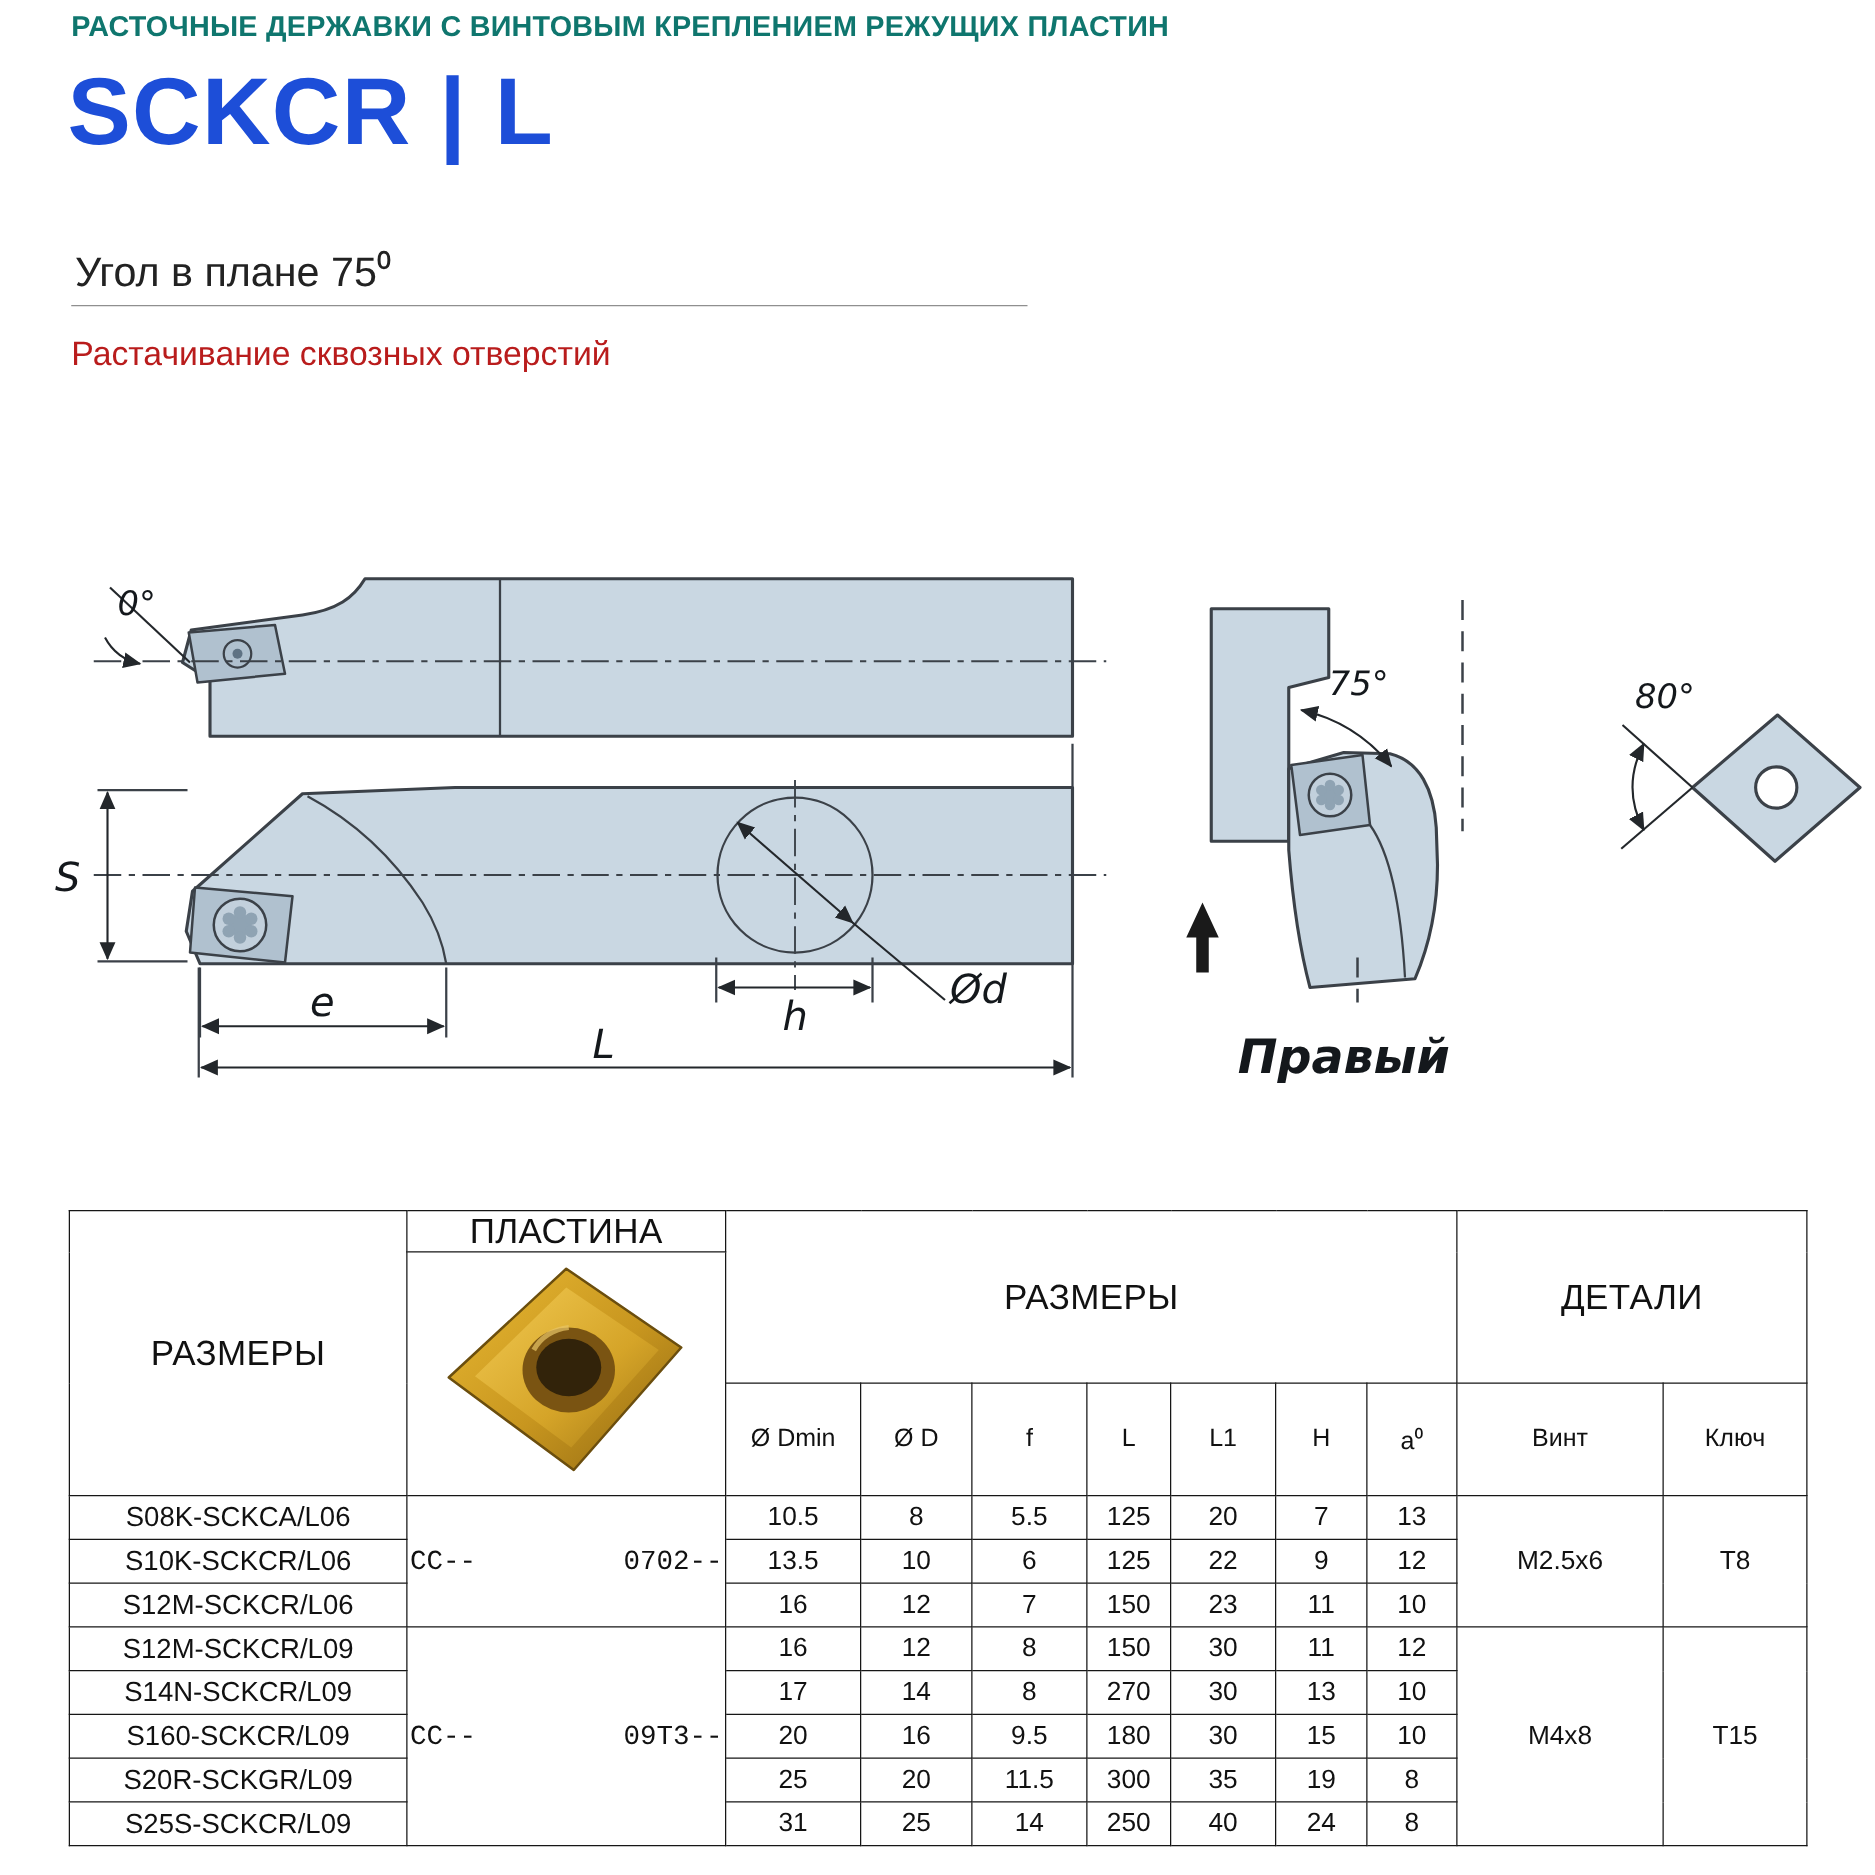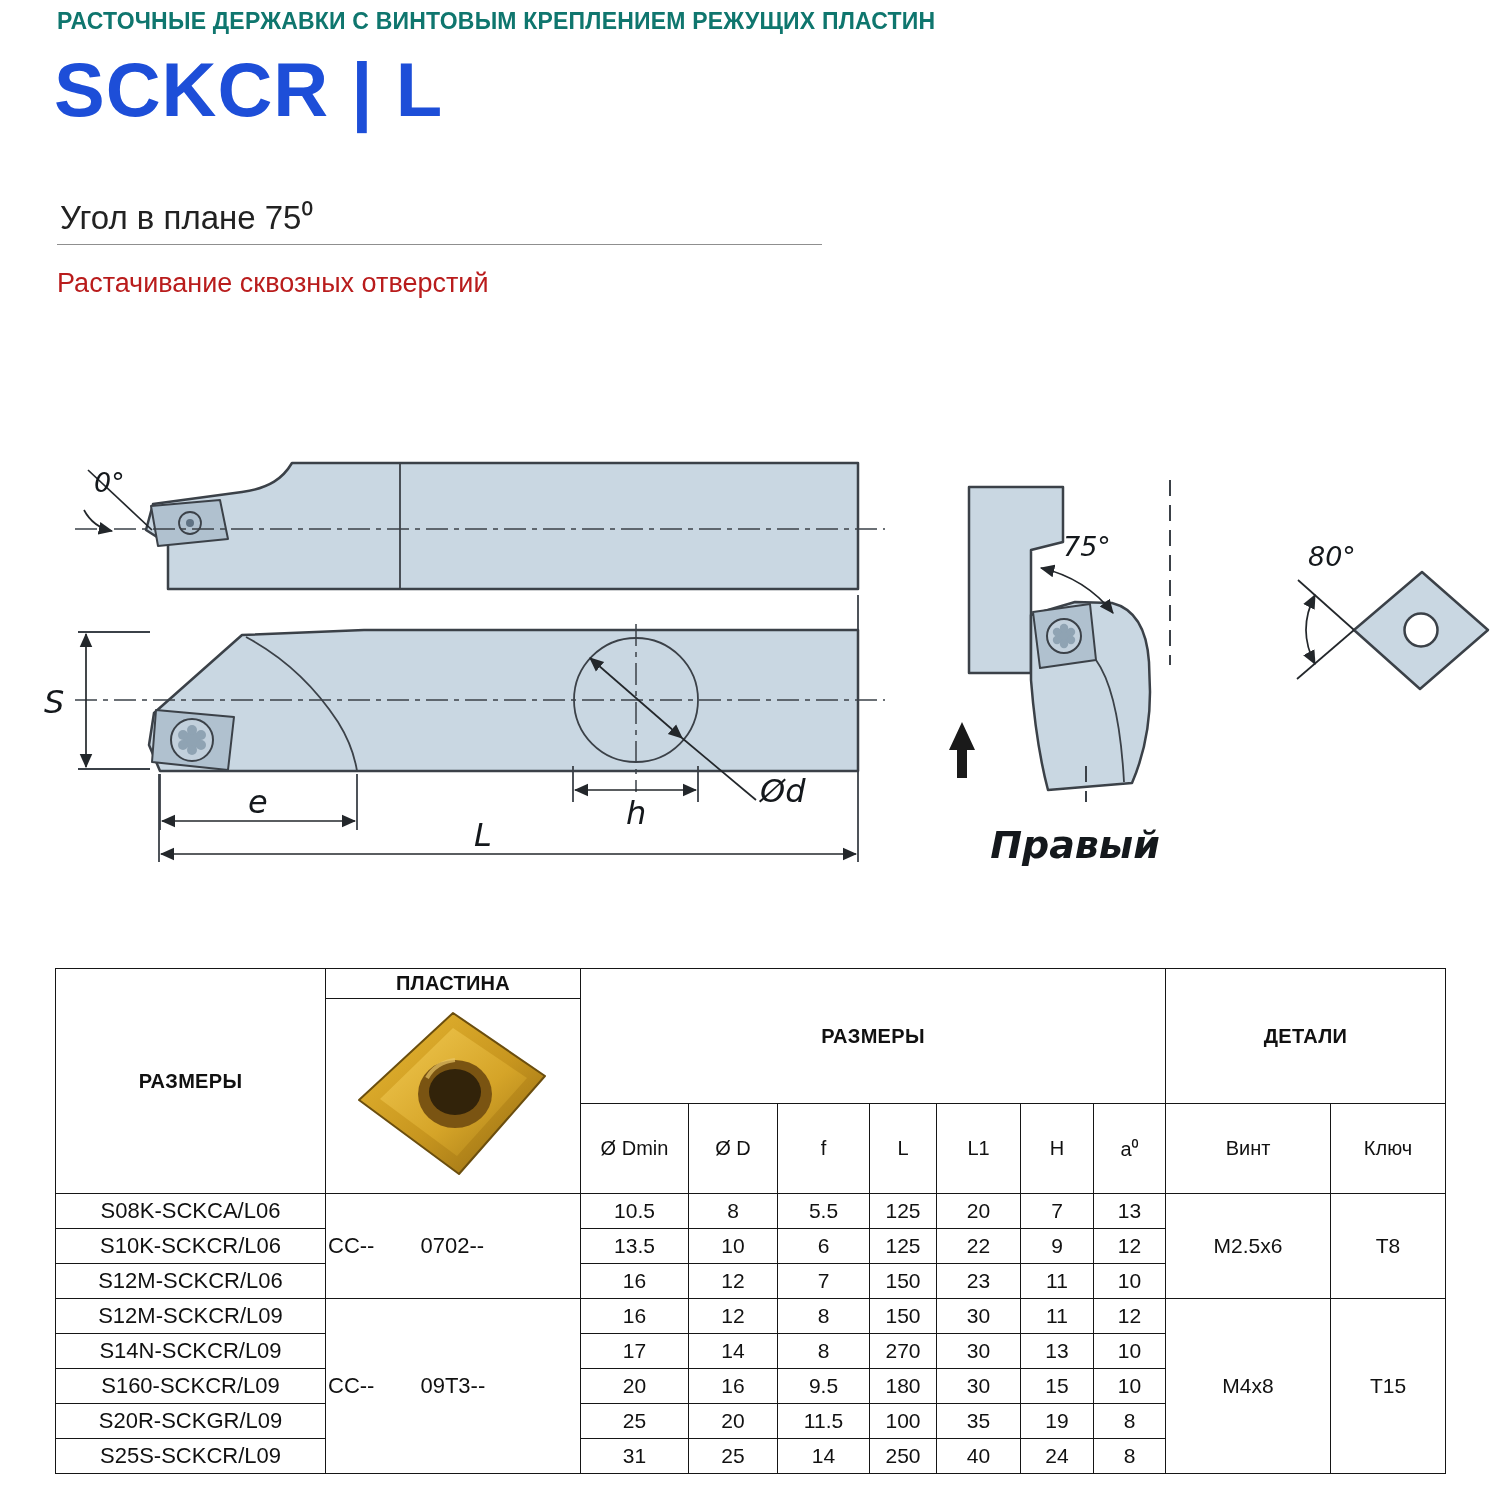--- a/index.html
+++ b/index.html
@@ -33,25 +33,25 @@
   .angtext { font-family:"DejaVu Sans", sans-serif; font-style:italic; font-size:27px; fill:#14181c; }
   .handtext { font-family:"DejaVu Sans", sans-serif; font-style:italic; font-weight:600; font-size:38px; fill:#14181c; }
 
   
   .tablewrap { position:absolute; left:55px; top:968px; }
   table { border-collapse:collapse; table-layout:fixed; background:#fff; }
   th, td {
     border:1.5px solid #161616; text-align:center; vertical-align:middle;
     font-size:21px; color:#111; font-weight:normal; padding:0 2px; overflow:hidden;
   }
-  th.group { font-weight:bold; font-size:20px; letter-spacing:.3px; }
+  th.group { font-weight:normal; font-size:28px; letter-spacing:.3px; }
   th.subhead { font-weight:normal; font-size:20px;margin-left:16px; }
   tr.data-row { height:35px; }
   td.model { font-size:22px; }
-  .plate-code { display:flex; justify-content:flex-start; gap:46px; font-size:22px; }
+  .plate-code { display:flex; justify-content:space-between; gap:46px; font-size:22px;font-family:Liberation Mono, monospace; }
   .plate-img-cell { padding:0; }
 </style>
 </head>
 <body>
 
 <div class="kicker">РАСТОЧНЫЕ ДЕРЖАВКИ С ВИНТОВЫМ КРЕПЛЕНИЕМ РЕЖУЩИХ ПЛАСТИН</div>
 <div class="title">SCKCR | L</div>
 <div class="sub1">Угол в плане 75⁰</div>
 <div class="rule"></div>
 <div class="sub2">Растачивание сквозных отверстий</div>
@@ -285,21 +285,21 @@
       <td>180</td>
       <td>30</td>
       <td>15</td>
       <td>10</td>
     </tr>
     <tr class="data-row">
       <td class="model">S20R-SCKGR/L09</td>
       <td>25</td>
       <td>20</td>
       <td>11.5</td>
-      <td>100</td>
+      <td>300</td>
       <td>35</td>
       <td>19</td>
       <td>8</td>
     </tr>
     <tr class="data-row">
       <td class="model">S25S-SCKCR/L09</td>
       <td>31</td>
       <td>25</td>
       <td>14</td>
       <td>250</td>

